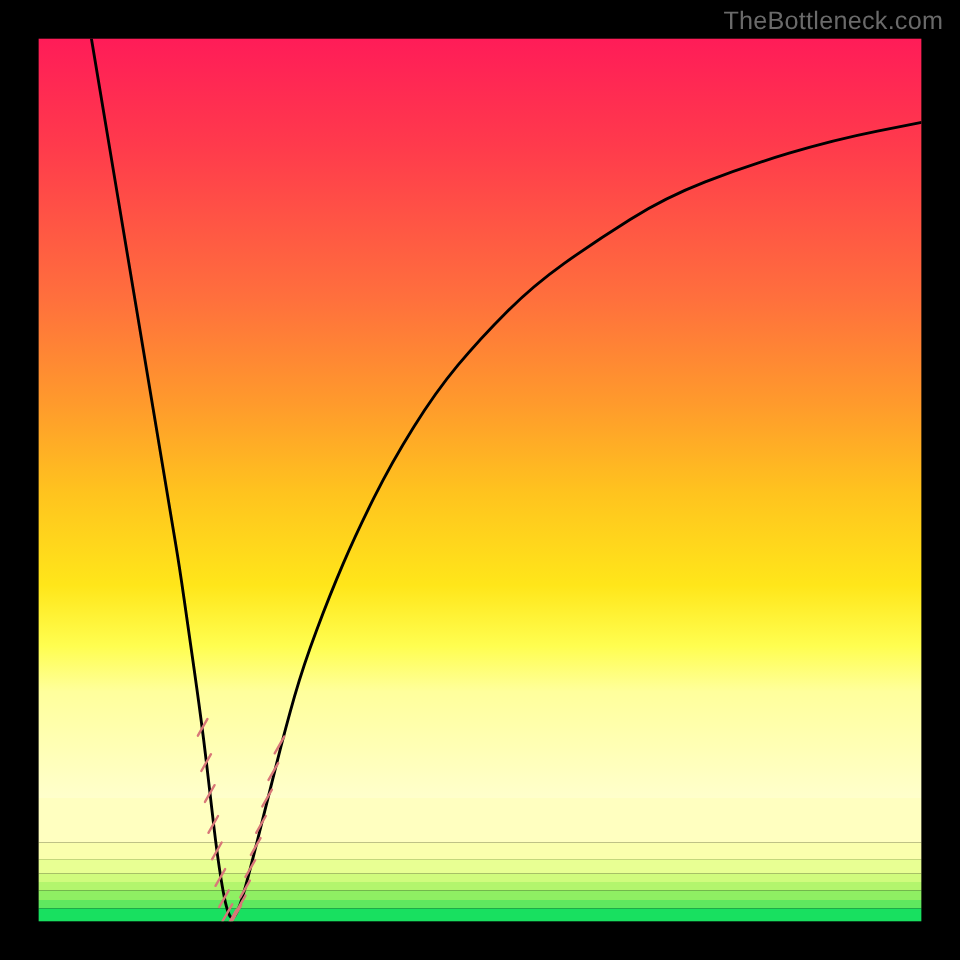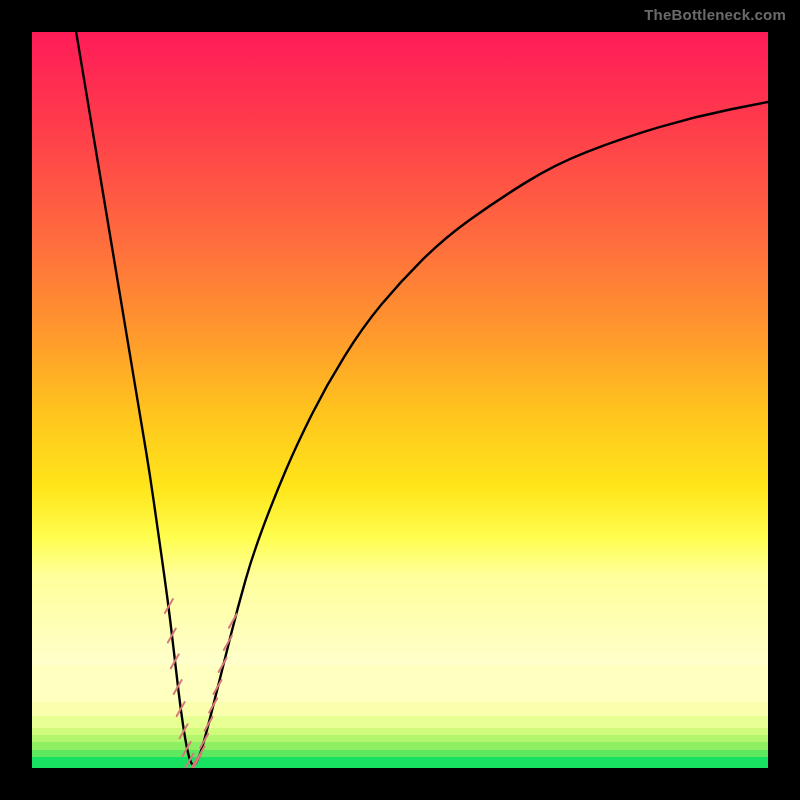--- a/index.html
+++ b/index.html
@@ -49,22 +49,22 @@
   .grad-band {
     position: absolute;
     left: 0;
     width: 100%;
   }
   .watermark {
     position: absolute;
     top: 6px;
     right: 14px;
     color: #6a6a6a;
-    font-size: 15px;
-    font-weight: 700;
+    font-size: 21px;
+    font-weight: 400;
     letter-spacing: 0.2px;
     user-select: none;
     pointer-events: none;
   }
   svg.curve {
     position: absolute;
     inset: 0;
     width: 100%;
     height: 100%;
   }

